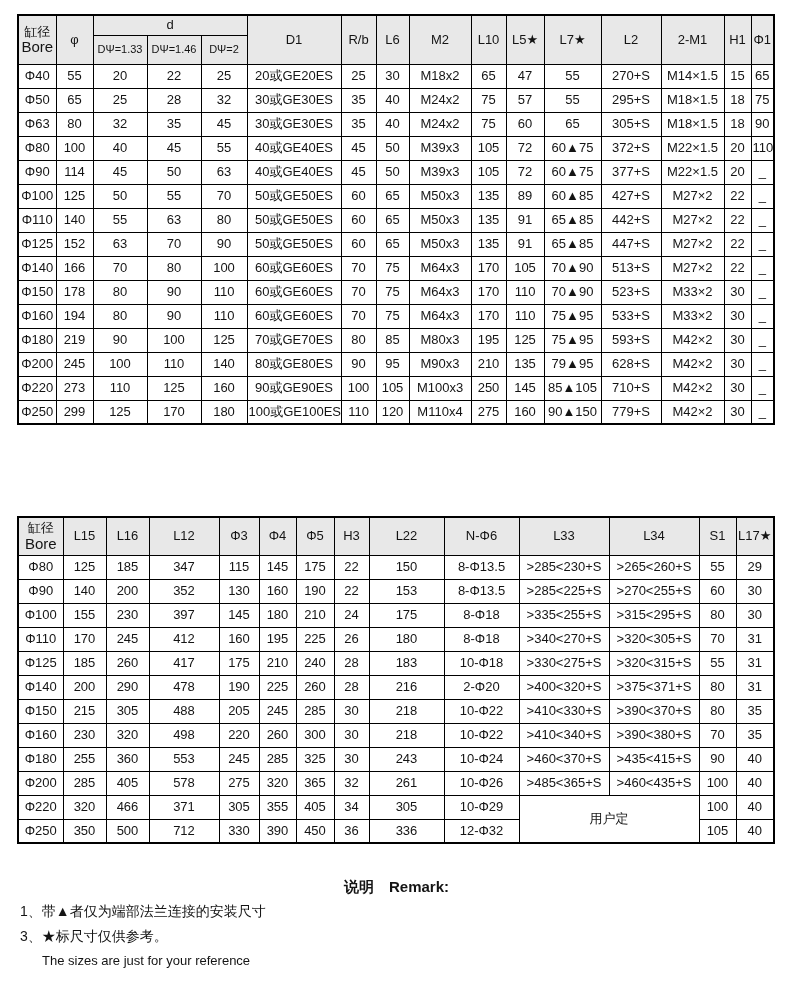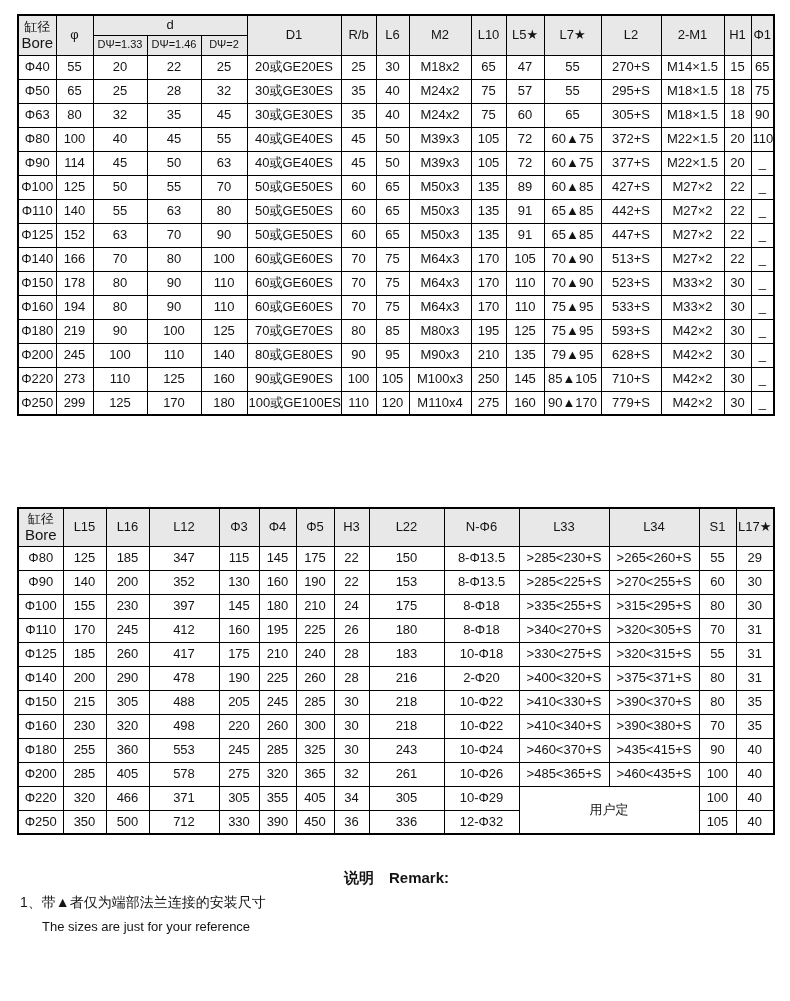--- a/index.html
+++ b/index.html
@@ -35,21 +35,21 @@
     line-height: 1.05;
   }
   th {
     background: var(--header-bg);
     font-weight: normal;
     font-size: 13px;
   }
   td { font-size: 13px; height: 24px; }
 
   #table1 thead tr.h-top th { height: 20px; }
-  #table1 thead tr.h-sub th { height: 20px; font-size: 11px; text-align: center; }
+  #table1 thead tr.h-sub th { height: 29px; font-size: 11px; text-align: center; }
   .bore-head-cn { font-size: 13px; }
   .bore-head-en { font-size: 15px; margin-top: 1px; }
 
   #table2 { margin-top: 91px; }
   #table2 thead th { height: 38px; }
   #table2 td { height: 24px; }
 
   .remarks { margin-top: 34px; padding-left: 3px; }
   .remark-title { font-size: 15px; font-weight: bold; margin-bottom: 6px; text-align: center; }
   .remark-item { font-size: 14px; margin-bottom: 7px; }
@@ -363,21 +363,21 @@
           <td>299</td>
           <td>125</td>
           <td>170</td>
           <td>180</td>
           <td>100或GE100ES</td>
           <td>110</td>
           <td>120</td>
           <td>M110x4</td>
           <td>275</td>
           <td>160</td>
-          <td>90▲170</td>
+          <td>90▲150</td>
           <td>779+S</td>
           <td>M42×2</td>
           <td>30</td>
           <td>_</td>
         </tr>
       </tbody>
   </table>
 
   <table id="table2">
     <colgroup>
@@ -606,16 +606,17 @@
           <td>12-Φ32</td>
           <td>105</td>
           <td>40</td>
         </tr>
       </tbody>
   </table>
 
   <div class="remarks">
     <div class="remark-title">说明　Remark:</div>
     <div class="remark-item">1、带▲者仅为端部法兰连接的安装尺寸</div>
+    <div class="remark-item">3、★标尺寸仅供参考。</div>
     <div class="remark-en">The sizes are just for your reference</div>
   </div>
 
 </div>
 
 </body></html>

